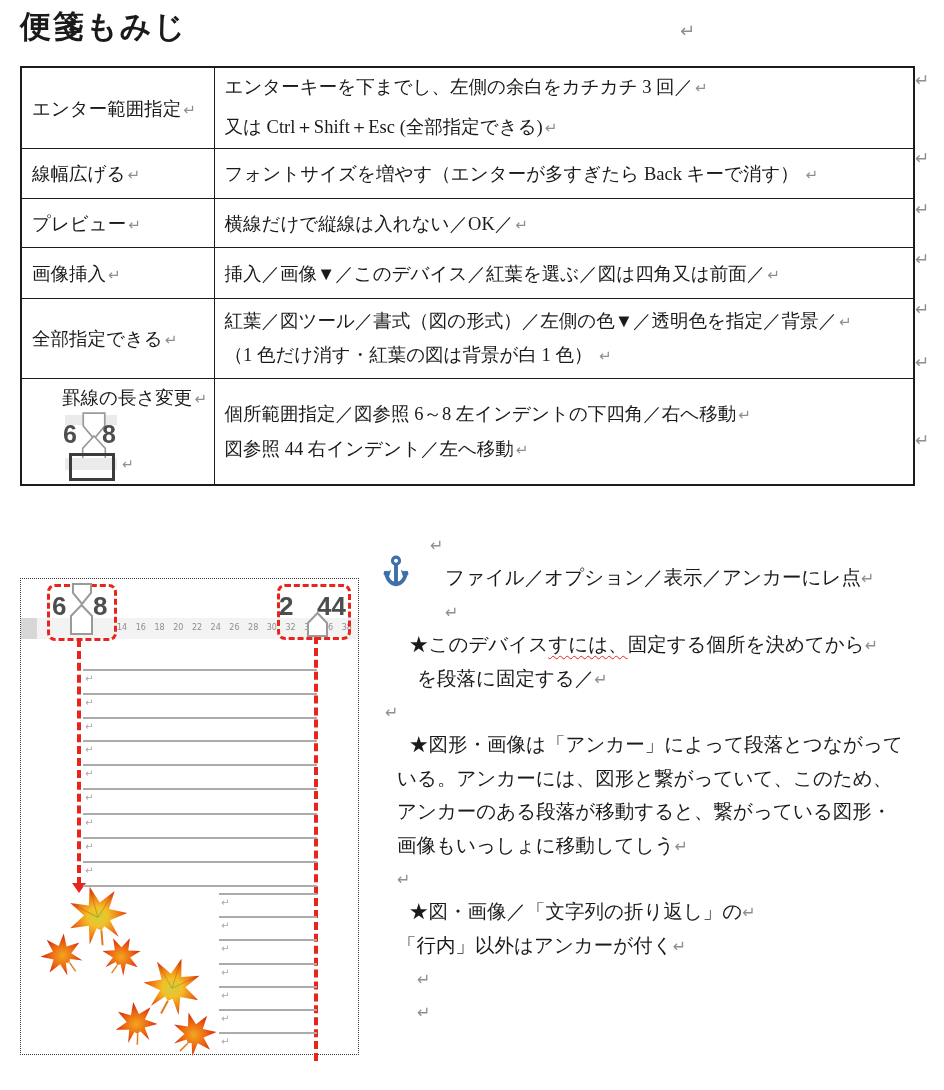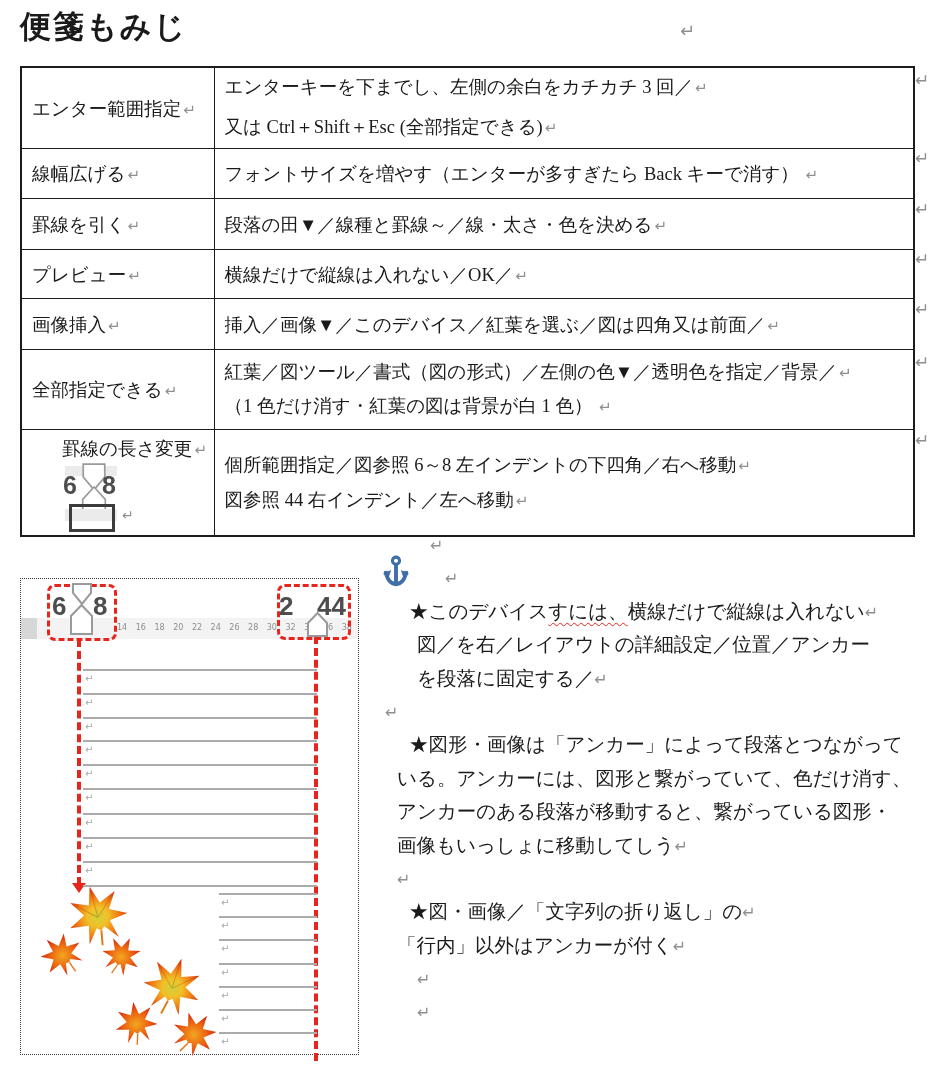--- a/index.html
+++ b/index.html
@@ -137,26 +137,20 @@
           <div class="cl"><span>エンターキーを下までし、左側の余白をカチカチ 3 回／</span><span class="pilcrow cell-pilcrow">↵</span></div>
           <div class="cl"><span>又は Ctrl＋Shift＋Esc (全部指定できる)</span><span class="pilcrow cell-pilcrow">↵</span></div>
         </td>
       </tr>
       <tr class="r2">
         <td class="lcell"><span>線幅広げる</span><span class="pilcrow cell-pilcrow">↵</span></td>
         <td class="rcell">
             <div class="cl"><span>フォントサイズを増やす（エンターが多すぎたら Back キーで消す）</span> <span class="pilcrow cell-pilcrow">↵</span></div>
           </td>
       </tr>
-      <tr class="r3">
-        <td class="lcell"><span>罫線を引く</span><span class="pilcrow cell-pilcrow">↵</span></td>
-        <td class="rcell">
-            <div class="cl"><span>段落の田▼／線種と罫線～／線・太さ・色を決める</span><span class="pilcrow cell-pilcrow">↵</span></div>
-          </td>
-      </tr>
       <tr class="r4">
         <td class="lcell"><span>プレビュー</span><span class="pilcrow cell-pilcrow">↵</span></td>
         <td class="rcell">
             <div class="cl"><span>横線だけで縦線は入れない／OK／</span><span class="pilcrow cell-pilcrow">↵</span></div>
           </td>
       </tr>
       <tr class="r5">
         <td class="lcell"><span>画像挿入</span><span class="pilcrow cell-pilcrow">↵</span></td>
         <td class="rcell">
             <div class="cl"><span>挿入／画像▼／このデバイス／紅葉を選ぶ／図は四角又は前面／</span><span class="pilcrow cell-pilcrow">↵</span></div>
@@ -287,27 +281,27 @@
   <div class="notes">
     <svg class="anchor-icon" viewBox="0 0 24 30">
       <circle cx="12" cy="5.5" r="3.3" fill="none" stroke="#3e6fa9" stroke-width="2.8"></circle>
       <line x1="12" y1="9" x2="12" y2="26" stroke="#3e6fa9" stroke-width="3.6"></line>
       <path d="M2.5,15 C3.5,23 7.5,27 12,27.2 C16.5,27 20.5,23 21.5,15" fill="none" stroke="#3e6fa9" stroke-width="3.6"></path>
       <polygon points="0,17.5 7.5,14 5,22" fill="#3e6fa9"></polygon>
       <polygon points="24,17.5 16.5,14 19,22" fill="#3e6fa9"></polygon>
     </svg>
 
     <p class="ind4"><span class="pilcrow np">↵</span></p>
+    <p class="ind5"><span>ファイル／オプション／表示／アンカーにレ点</span><span class="pilcrow np">↵</span></p>
     <p class="ind5"><span class="pilcrow np">↵</span></p>
-    <p class="ind2"><span>★このデバイス</span><span class="wavy">すには、</span><span>横線だけで縦線は入れない</span><span class="pilcrow np">↵</span></p>
-    <p class="ind3"><span>図／を右／レイアウトの詳細設定／位置／アンカー</span></p>
+    <p class="ind2"><span>★このデバイス</span><span class="wavy">すには、</span><span>固定する個所を決めてから</span><span class="pilcrow np">↵</span></p>
     <p class="ind3"><span>を段落に固定する／</span><span class="pilcrow np">↵</span></p>
     <p class="ind0"><span class="pilcrow np">↵</span></p>
     <p class="ind2"><span>★図形・画像は「アンカー」によって段落とつながって</span></p>
-    <p class="ind1"><span>いる。アンカーには、図形と繋がっていて、色だけ消す、</span></p>
+    <p class="ind1"><span>いる。アンカーには、図形と繋がっていて、このため、</span></p>
     <p class="ind1"><span>アンカーのある段落が移動すると、繋がっている図形・</span></p>
     <p class="ind1"><span>画像もいっしょに移動してしう</span><span class="pilcrow np">↵</span></p>
     <p class="ind1"><span class="pilcrow np">↵</span></p>
     <p class="ind2"><span>★図・画像／「文字列の折り返し」の</span><span class="pilcrow np">↵</span></p>
     <p class="ind1"><span>「行内」以外はアンカーが付く</span><span class="pilcrow np">↵</span></p>
     <p class="ind3"><span class="pilcrow np">↵</span></p>
     <p class="ind3"><span class="pilcrow np">↵</span></p>
   </div>
 
 </div>

